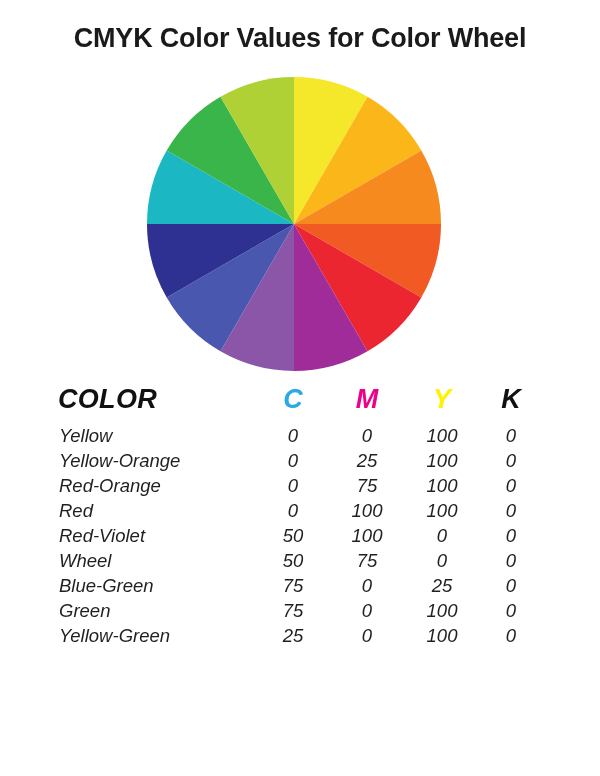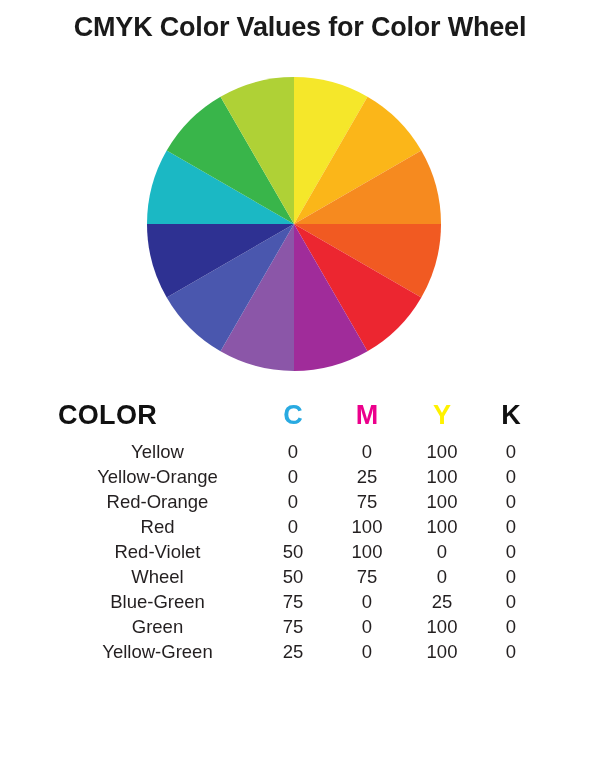--- a/index.html
+++ b/index.html
@@ -15,21 +15,21 @@
     position: relative;
   }
 
   #page-title {
     text-align: center;
     font-size: 27px;
     font-weight: bold;
     color: #1a1a1a;
     letter-spacing: -0.2px;
     margin: 0;
-    padding-top: 9px;
+    padding-top: 20px;
     height: 36px;
     line-height: 36px;
   }
 
   
   #wheel-area {
     position: absolute;
     left: 0;
     top: 60px;
     width: 600px;
@@ -40,22 +40,23 @@
     left: 146px;
     top: 16px;
     width: 296px;
     height: 296px;
   }
 
   
   #cmyk-table {
     position: absolute;
     left: 0;
-    top: 400px;
+    top: 384px;
     width: 600px;
+    font-style: italic;
   }
   table {
     border-collapse: collapse;
     margin-left: 58px;
     width: 484px;
   }
   thead th {
     font-size: 27px;
     font-weight: bold;
     text-align: center;
@@ -71,21 +72,21 @@
   tbody td {
     font-size: 18.5px;
     color: #231f20;
     text-align: center;
     padding: 0;
     height: 25px;
     line-height: 25px;
     font-weight: normal;
   }
   tbody td.col-name {
-    text-align: center;
+    text-align: left;
     padding-left: 1px;
   }
 
   col.c-name   { width: 198px; }
   col.c-c      { width: 74px;  }
   col.c-m      { width: 74px;  }
   col.c-y      { width: 76px;  }
   col.c-k      { width: 62px;  }
 </style>
 </head>

